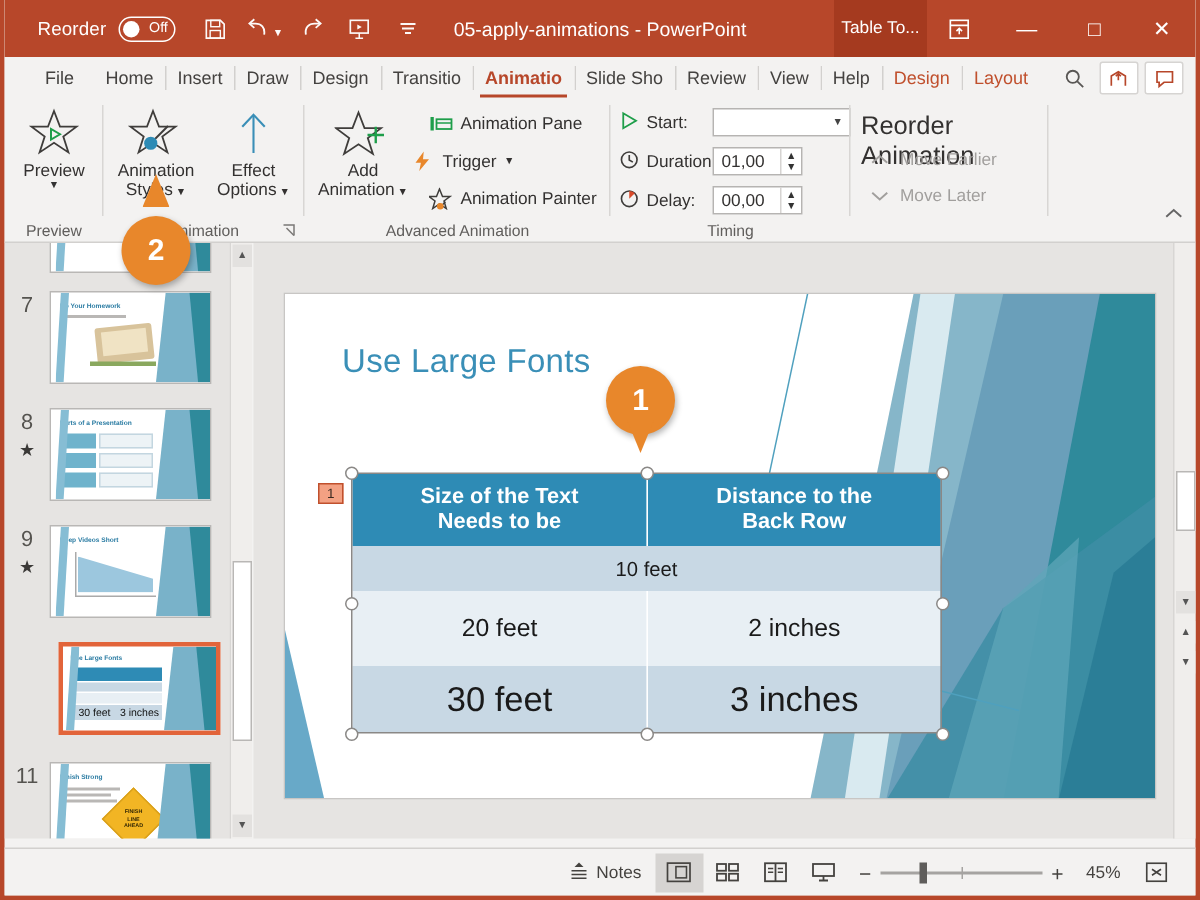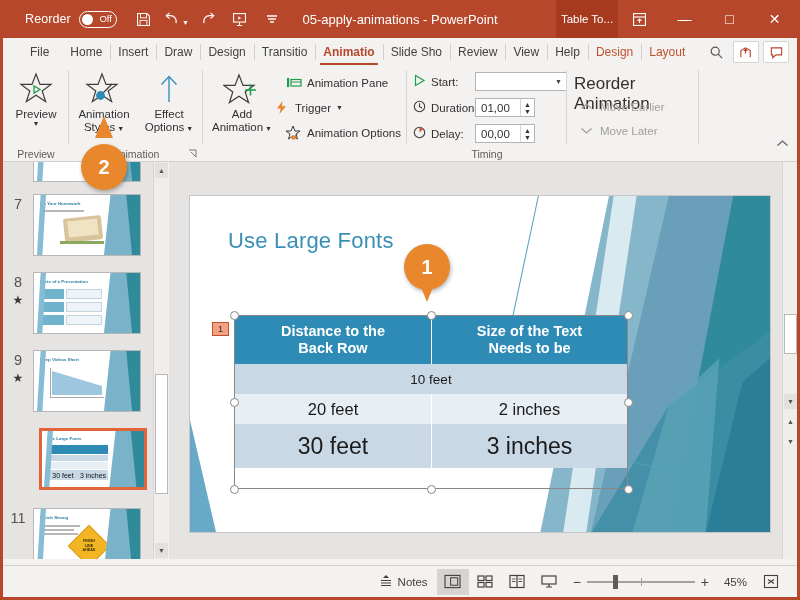--- a/index.html
+++ b/index.html
@@ -192,21 +192,21 @@
   .pcell {
     flex: 1 1 50%; display: flex; align-items: center; justify-content: center;
     text-align: center; color: #1a1a1a;
   }
   .prow.hdr .pcell {
     background: #2e8bb5; color: #fff; font-weight: bold; font-size: 14.5px;
     line-height: 17px; height: 48px;
   }
   .prow.hdr .pcell + .pcell { border-left: 1.5px solid #ffffff; }
   .prow.r1 .pcell { background: #c8d8e4; height: 30px; font-size: 13.5px; }
-  .prow.r2 .pcell { background: #e8eff4; height: 30px; font-size: 16.5px; }
+  .prow.r2 .pcell { background: #e8eff4; height: 50px; font-size: 16.5px; }
   .prow.r3 .pcell { background: #c8d8e4; height: 44px; font-size: 23px; }
   .prow.r1 .pcell + .pcell, .prow.r2 .pcell + .pcell, .prow.r3 .pcell + .pcell { border-left: 1.5px solid #ffffff; }
 
   
   .selframe {
     position: absolute; left: 44px; top: 119px; width: 394px; height: 174px;
     border: 1px solid #8a8886; pointer-events: none;
   }
   .handle {
     position: absolute; width: 9px; height: 9px; border-radius: 50%;
@@ -437,22 +437,23 @@
         <span style="font-size:7px;">▼</span>
       </div>
       <div class="smallrow" style="left:82px;top:58px;">
         <span class="ig">
           <svg width="16" height="15" viewBox="0 0 16 15">
               <path d="M7 1 9 6h5l-4 3 1.5 5L7 11 2.5 14 4 9 0 6h5z" fill="none" stroke="#3f3d3b" stroke-width="1"></path>
               <path d="M11 9.5 8 12.5" stroke="#3f3d3b" stroke-width="1"></path>
               <circle cx="7.5" cy="12.5" r="2.2" fill="#e8872b"></circle>
             </svg>
         </span>
-        <span>Animation Options</span>
-      </div>
+        <span>Animation Painter</span>
+      </div>
+      <div class="gname">Advanced Animation</div>
     </div>
 
     <div class="rgroup" style="left:404px;width:160px;">
       <div class="timing-row" style="left:6px;top:6px;">
         <span class="tlabel">
           <span class="ig">
             <svg width="13" height="13" viewBox="0 0 13 13">
                 <path d="M2.5 1.5v10l8.5-5z" fill="none" stroke="#1e9e4a" stroke-width="1.2"></path>
               </svg>
           </span>
@@ -664,28 +665,28 @@
         <div style="position:absolute;left:-180px;top:190px;width:360px;height:1px;background:#4fa0be;transform:rotate(14deg);transform-origin:left;"></div>
       </div>
       <div class="left-tri"></div>
 
       <div class="slide-title">Use Large Fonts</div>
 
       <div class="ptable">
         <div class="prow hdr">
           <div class="pcell">
             <div>
-              <span>Distance to the</span><br>
-              <span>Back Row</span>
+              <span>Size of the Text</span><br>
+              <span>Needs to be</span>
             </div>
           </div>
           <div class="pcell">
             <div>
-              <span>Size of the Text</span><br>
-              <span>Needs to be</span>
+              <span>Distance to the</span><br>
+              <span>Back Row</span>
             </div>
           </div>
         </div>
         <div class="prow r1">
           <div class="pcell">10 feet</div>
         </div>
         <div class="prow r2">
           <div class="pcell">20 feet</div>
           <div class="pcell">2 inches</div>
         </div>

